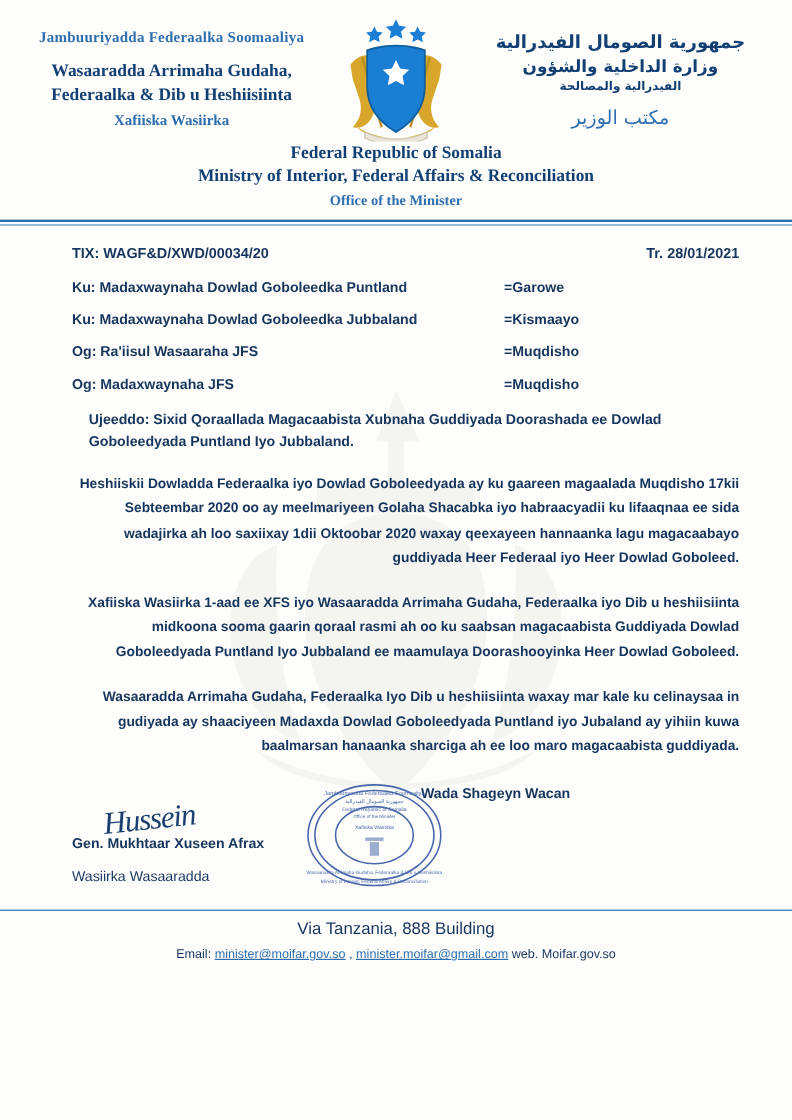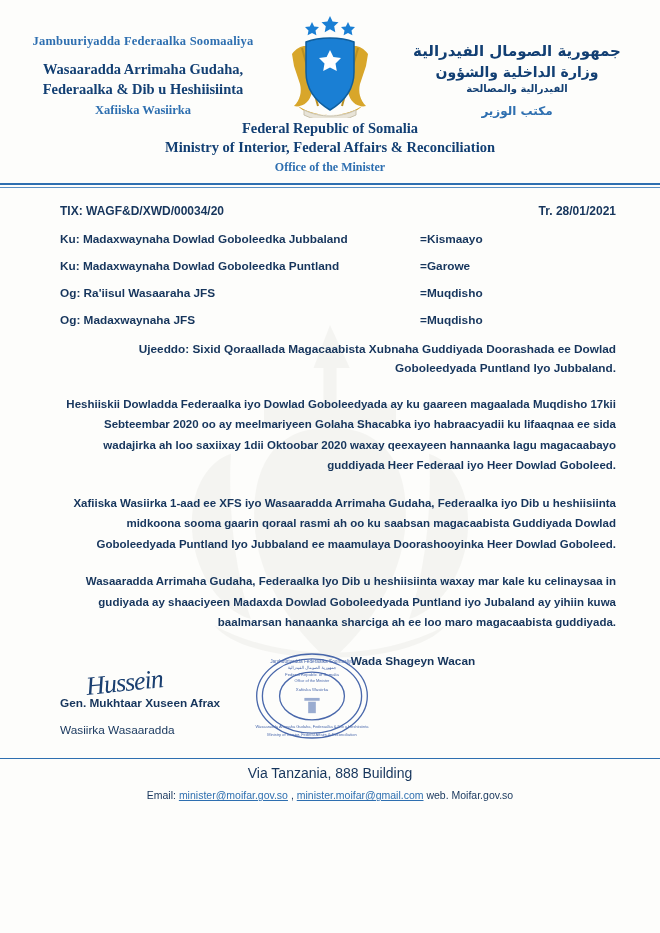--- a/index.html
+++ b/index.html
@@ -22,40 +22,40 @@
     transform:translateX(-50%);
     width:330px;height:400px;
     opacity:.07;
     pointer-events:none;
     z-index:0;
   }
   
   .header{
     position:relative;z-index:2;
     padding:14px 12px 4px 12px;
-    display:flex;align-items:flex-end;justify-content:space-between;
+    display:flex;align-items:center;justify-content:space-between;
   }
   .hdr-left{
     width:262px;text-align:center;
     color:#1a4f8a;
     font-family:"Liberation Serif", serif;
   }
   .hdr-left .l1{font-size:12.5px;font-weight:bold;color:#2e6fb0;letter-spacing:.2px;}
   .hdr-left .l2{font-size:14.5px;font-weight:bold;color:#123f73;margin-top:12px;}
   .hdr-left .l3{font-size:14.5px;font-weight:bold;color:#123f73;margin-top:3px;}
   .hdr-left .l4{font-size:12.5px;font-weight:bold;color:#2e6fb0;margin-top:5px;}
   .hdr-right{
     width:262px;text-align:center;
     color:#1a4f8a;direction:rtl;
     font-family:"DejaVu Sans", sans-serif;
   }
   .hdr-right .r1{font-size:15px;font-weight:bold;color:#123f73;}
   .hdr-right .r2{font-size:14px;font-weight:bold;color:#123f73;margin-top:4px;}
   .hdr-right .r3{font-size:10px;font-weight:bold;color:#123f73;margin-top:3px;}
-  .hdr-right .r4{font-size:12px;font-weight:bold;color:#2e6fb0;margin-top:10px;}
+  .hdr-right .r4{font-size:16px;font-weight:normal;color:#2e6fb0;margin-top:10px;}
   .crest{width:96px;flex:0 0 96px;display:flex;justify-content:center;}
   .hdr-center-en{
     position:relative;z-index:2;
     text-align:center;
     font-family:"Liberation Serif", serif;
     color:#123f73;
     margin-top:-2px;
   }
   .hdr-center-en .e1{font-size:14.5px;font-weight:bold;}
   .hdr-center-en .e2{font-size:14.5px;font-weight:bold;margin-top:2px;}
@@ -83,21 +83,20 @@
     display:flex;
     font-weight:bold;font-size:11.8px;
     margin-bottom:13px;
   }
   .addr-row .who{flex:0 0 360px;}
   .addr-row .place{flex:1;}
   .subject{
     font-weight:bold;font-size:11.8px;
     margin:8px 0 16px 14px;
     line-height:1.6;
-    text-align:right;
   }
   p.para{
     font-weight:bold;
     font-size:11.5px;
     line-height:1.78;
     margin:0 0 17px 0;
     text-align:right;
   }
   .closing{
     font-weight:bold;font-size:11.8px;
@@ -211,26 +210,26 @@
   <div class="rule thin"></div>
 
   <div class="body">
 
     <div class="meta-row">
       <span>TIX: WAGF&amp;D/XWD/00034/20</span>
       <span>Tr. 28/01/2021</span>
     </div>
 
     <div class="addr-row">
+      <span class="who">Ku: Madaxwaynaha Dowlad Goboleedka Puntland</span>
+      <span class="place">=Garowe</span>
+    </div>
+    <div class="addr-row">
       <span class="who">Ku: Madaxwaynaha Dowlad Goboleedka Jubbaland</span>
       <span class="place">=Kismaayo</span>
-    </div>
-    <div class="addr-row">
-      <span class="who">Ku: Madaxwaynaha Dowlad Goboleedka Puntland</span>
-      <span class="place">=Garowe</span>
     </div>
     <div class="addr-row">
       <span class="who">Og: Ra'iisul Wasaaraha  JFS</span>
       <span class="place">=Muqdisho</span>
     </div>
     <div class="addr-row">
       <span class="who">Og: Madaxwaynaha JFS</span>
       <span class="place">=Muqdisho</span>
     </div>
 

